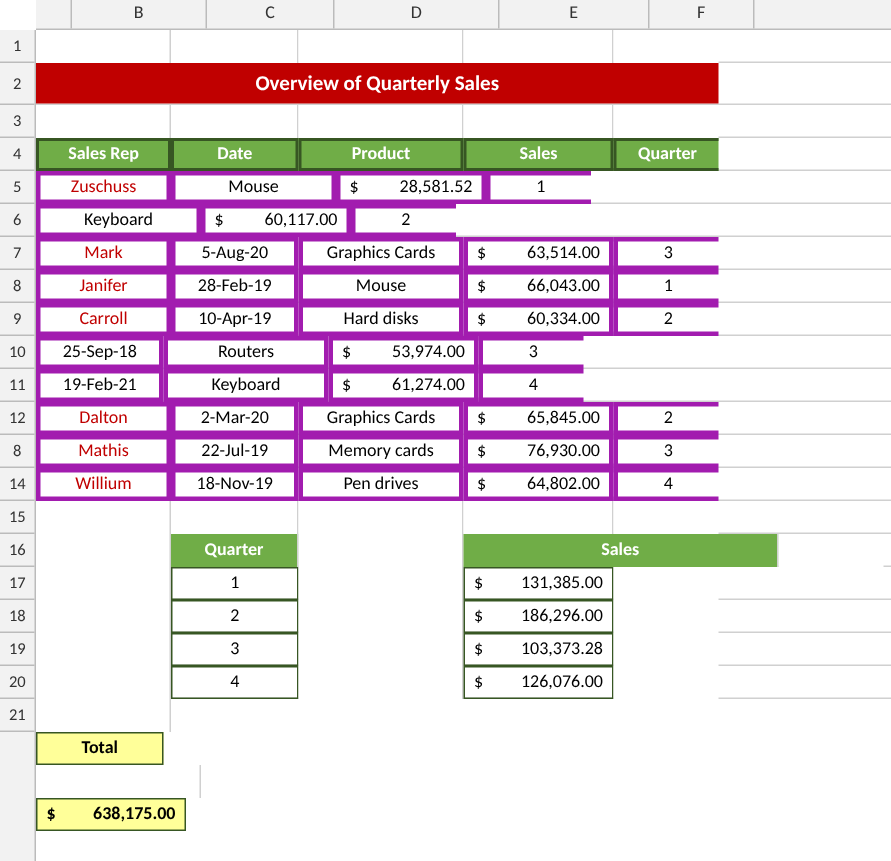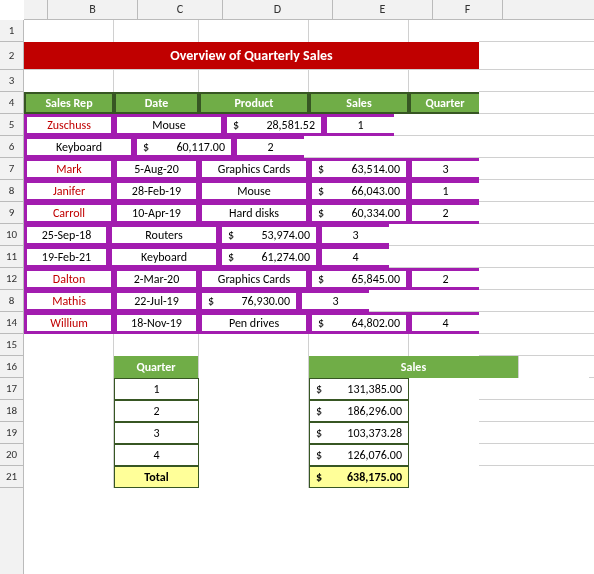--- a/index.html
+++ b/index.html
@@ -66,20 +66,21 @@
       flex-direction: column;
       overflow: hidden;
     }
 
     .grid-row {
       display: flex;
       border-bottom: 1px solid #d0d0d0;
     }
     .grid-row:last-child {
       border-bottom: none;
+      flex-direction: column;
     }
 
     .cell {
       border-right: 1px solid #d0d0d0;
       display: flex;
       align-items: center;
       justify-content: center;
       padding: 0 4px;
       font-size: 12px;
       color: #000;
@@ -318,20 +319,21 @@
               <span class="dollar-sign">$</span>
               <span class="dollar-amount">65,845.00</span>
             </div>
         </div>
         <div class="cell col-f main-table-cell text-center">2</div>
       </div>
 
       <div class="grid-row row-h">
         <div class="cell col-b main-table-cell text-center text-red">Mathis</div>
         <div class="cell col-c main-table-cell text-center">22-Jul-19</div>
+        <div class="cell col-d main-table-cell text-center">Memory cards</div>
         <div class="cell col-e main-table-cell">
           <div class="dollar-cell">
               <span class="dollar-sign">$</span>
               <span class="dollar-amount">76,930.00</span>
             </div>
         </div>
         <div class="cell col-f main-table-cell text-center">3</div>
       </div>
 
       <div class="grid-row row-h">

